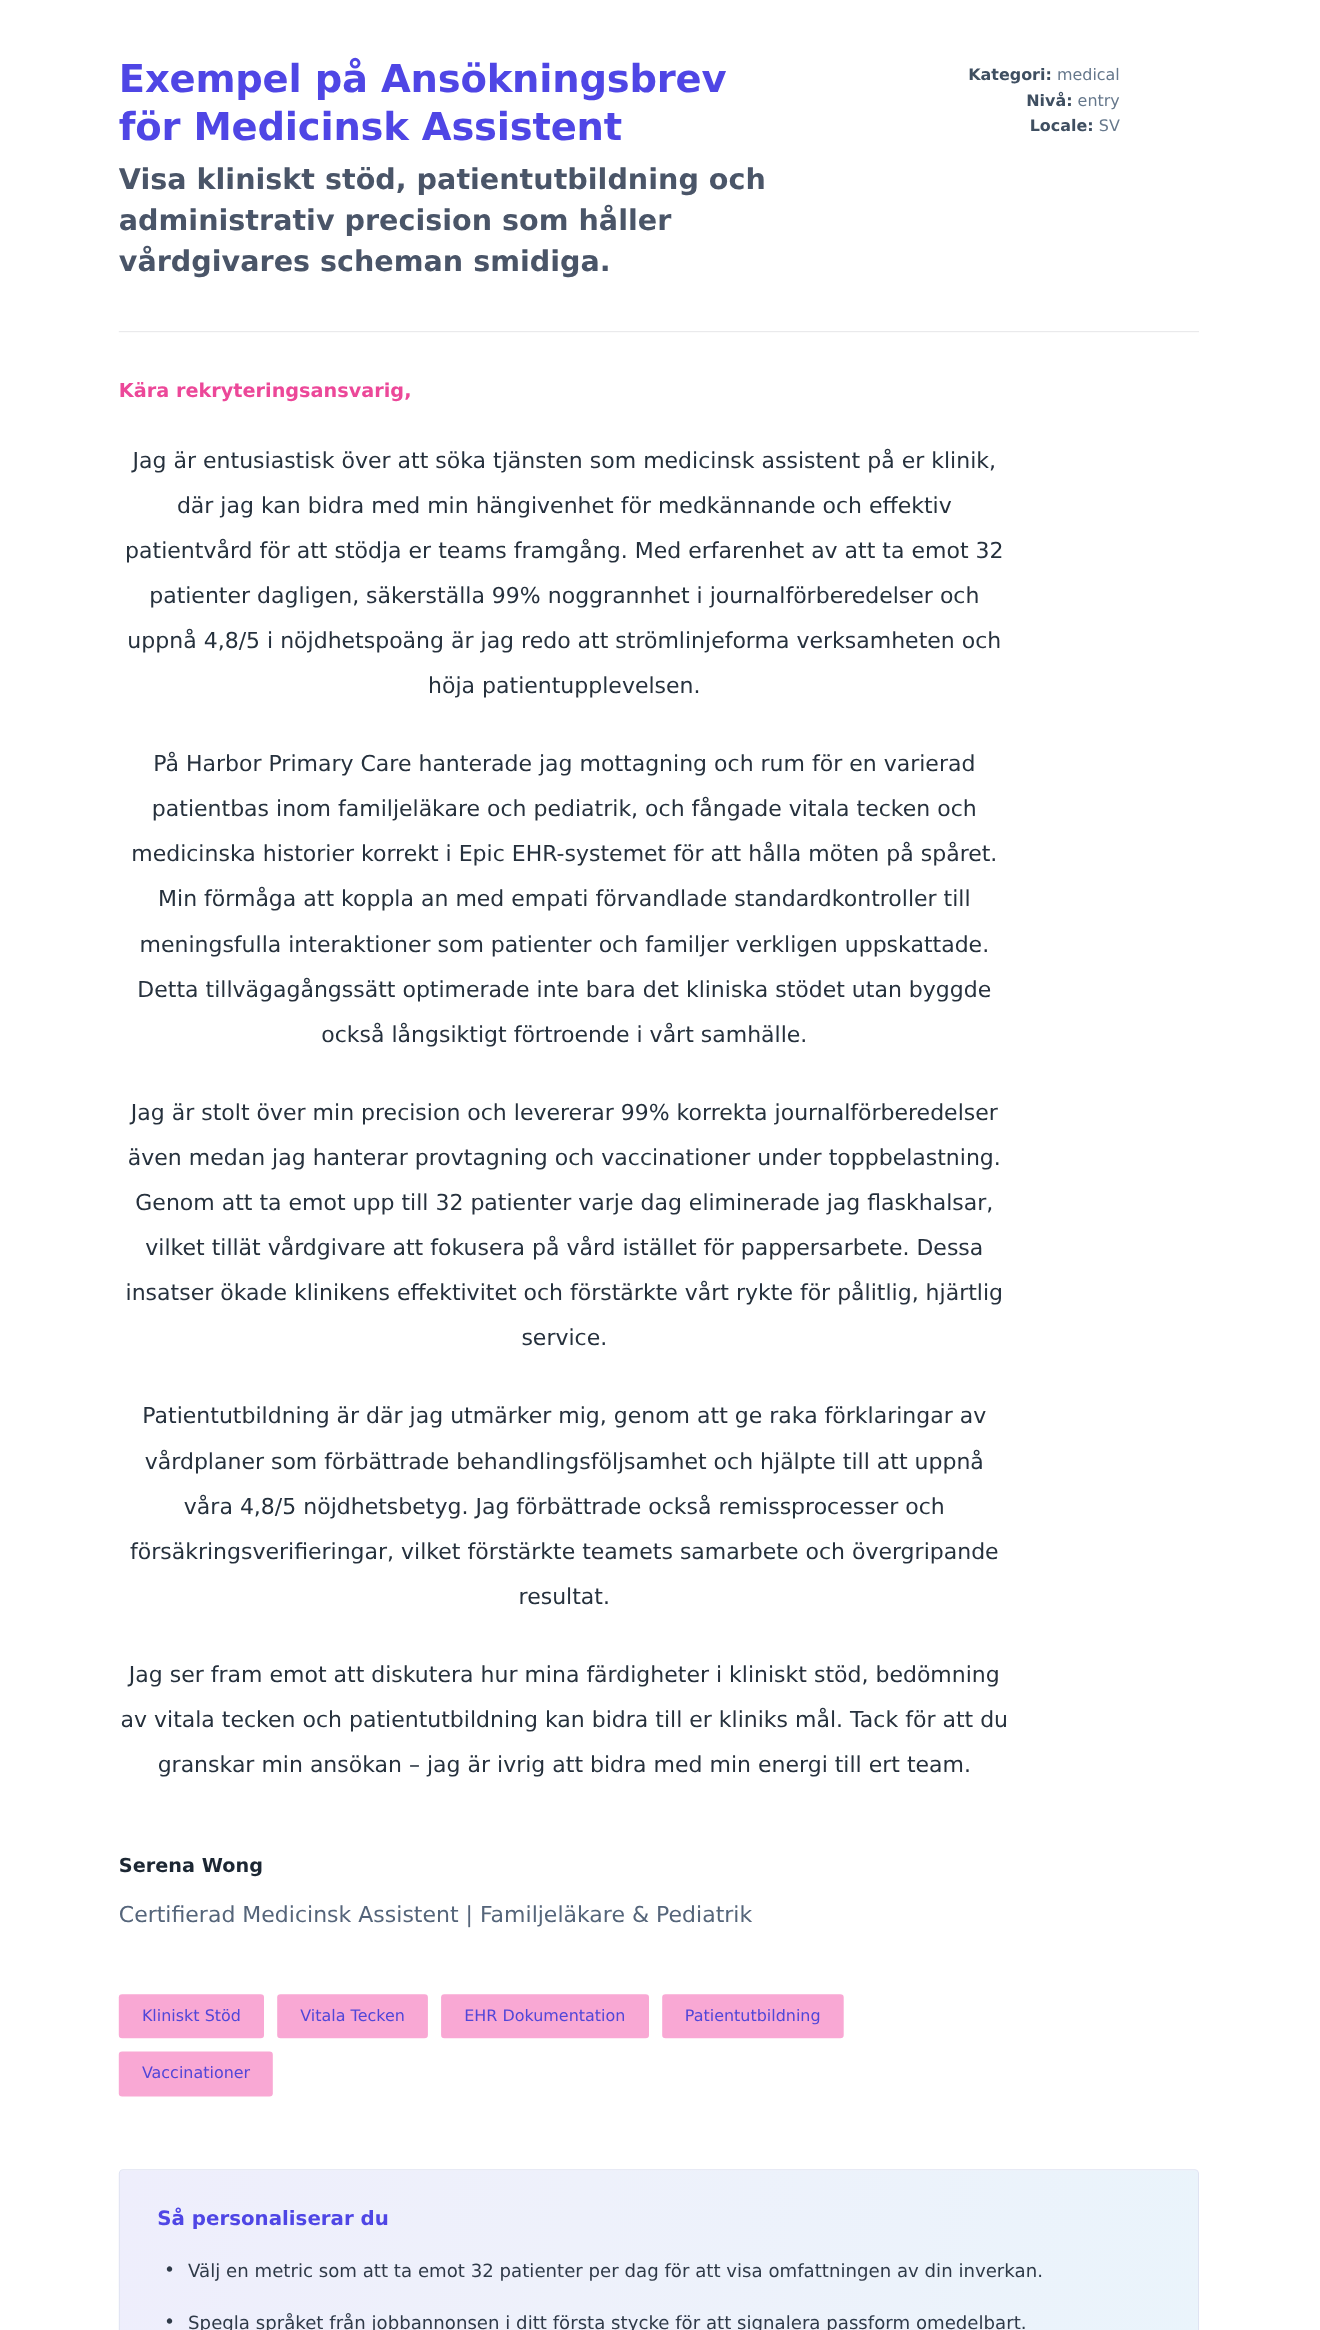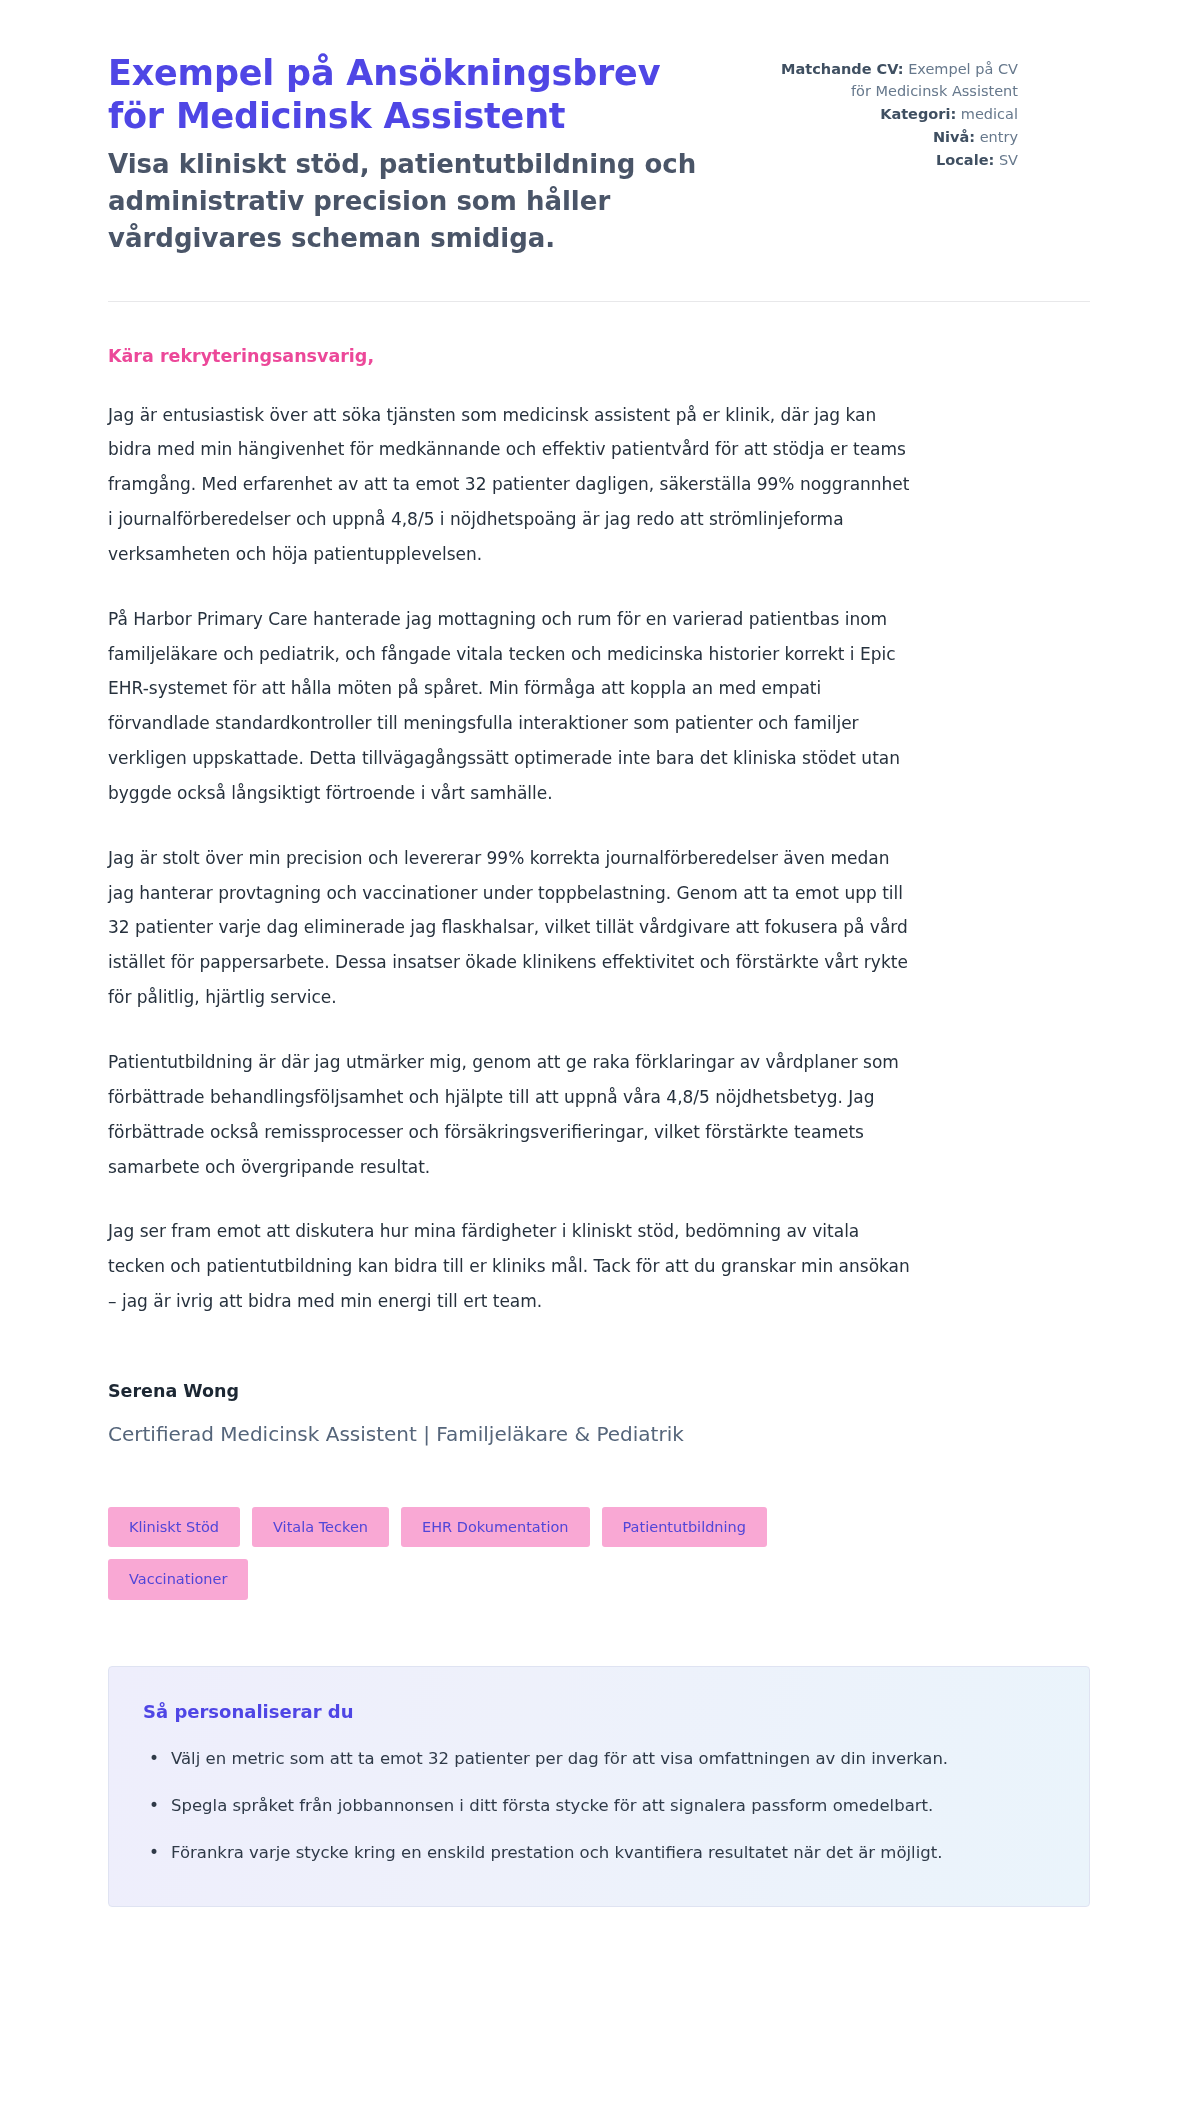--- a/index.html
+++ b/index.html
@@ -74,25 +74,26 @@
   .letter { padding-top: 44px; }
 
   .salutation {
     font-size: 17.5px;
     font-weight: 700;
     color: #ec4899;
     margin-bottom: 32px;
   }
 
   .para {
-    font-size: 17px;
+    font-size: 20px;
     line-height: 2.05;
     color: #26313d;
     margin-bottom: 30px;
     max-width: 1000px;
+    text-align: center;
   }
   .para:last-of-type { margin-bottom: 4px; }
 
   
   .signature { margin-top: 62px; }
   .sign-name {
     font-size: 17.5px;
     font-weight: 700;
     color: #1c2733;
     margin-bottom: 18px;
@@ -164,24 +165,20 @@
 <div class="page">
 
   <div class="header">
 
     <div class="header-left">
       <h1 class="doc-title">Exempel på Ansökningsbrev för Medicinsk Assistent</h1>
       <p class="doc-subtitle">Visa kliniskt stöd, patientutbildning och administrativ precision som håller vårdgivares scheman smidiga.</p>
     </div>
 
     <div class="meta">
-      <div class="meta-row">
-        <span class="meta-label">Matchande CV:</span>
-        <span class="meta-value">Exempel på CV för Medicinsk Assistent</span>
-      </div>
       <div class="meta-row">
         <span class="meta-label">Kategori:</span>
         <span class="meta-value">medical</span>
       </div>
       <div class="meta-row">
         <span class="meta-label">Nivå:</span>
         <span class="meta-value">entry</span>
       </div>
       <div class="meta-row">
         <span class="meta-label">Locale:</span>

